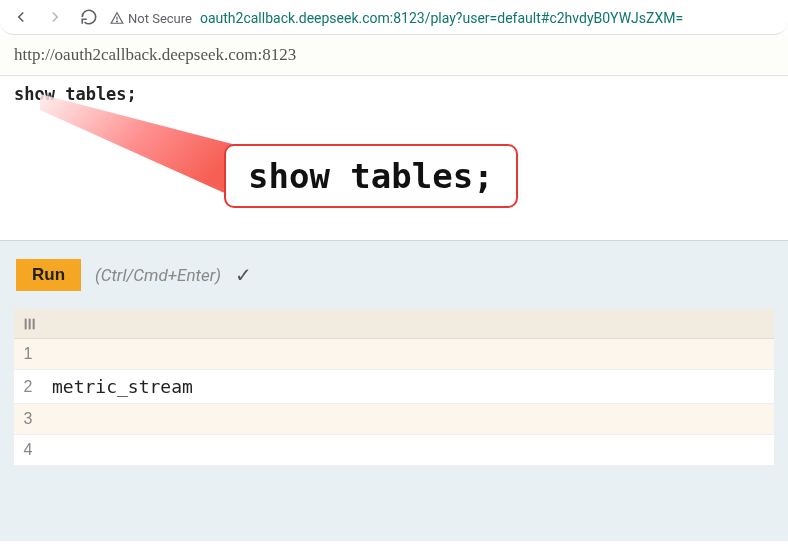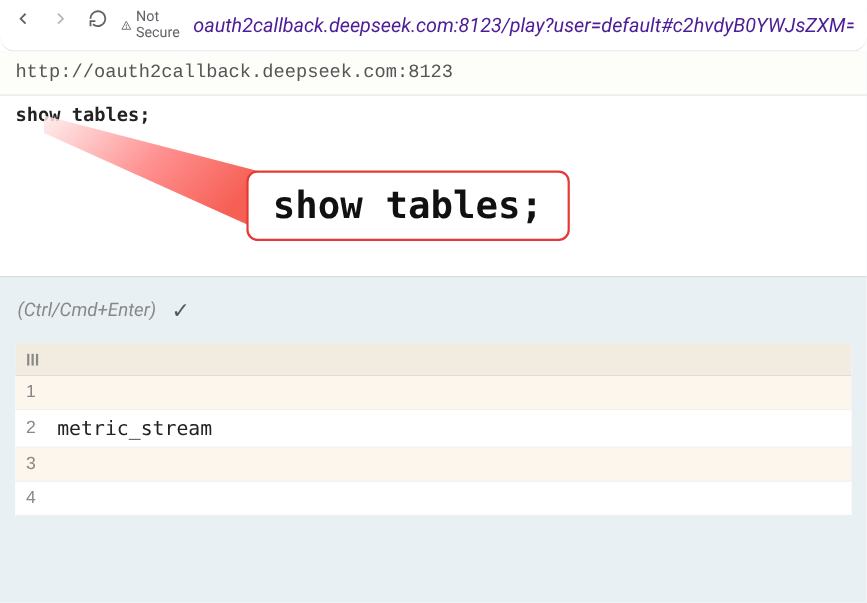--- a/index.html
+++ b/index.html
@@ -9,21 +9,21 @@
     }
     body {
       font-family: -apple-system, BlinkMacSystemFont, "Segoe UI", Roboto, sans-serif;
       background: #fff;
       width: 788px;
       height: 548px;
       overflow: hidden;
     }
     .browser-bar {
       display: flex;
-      align-items: flex-start;
+      align-items: flex-end;
       padding: 8px 12px;
       background: #fff;
       border-bottom: 1px solid #e0e0e0;
       gap: 12px;
       border-radius: 14px;
     }
     .nav-icons {
       display: flex;
       gap: 16px;
       align-items: center;
@@ -51,34 +51,33 @@
       align-items: center;
       gap: 4px;
       color: #5f6368;
       font-size: 13px;
     }
     .warn-icon {
       width: 14px;
       height: 14px;
     }
     .url-text {
-      color: #4c1d95;
-      font-size: 18px;
+      color: #0f766e;
+      font-size: 14px;
       white-space: nowrap;
-      font-style: italic;
     }
     .page-content {
       background: #e8f0f3;
       height: calc(548px - 42px);
       padding: 0;
     }
     .connection-bar {
       background: #fdfdfa;
       padding: 10px 14px;
-      font-family: Liberation Mono, monospace;
+      font-family: Liberation Serif, serif;
       font-size: 17px;
       color: #555;
       border-bottom: 1px solid #e0e0e0;
     }
     .query-area {
       background: #fff;
       height: 165px;
       position: relative;
       border-bottom: 1px solid #d0d8dc;
       font-weight: bold;
@@ -231,20 +230,21 @@
           <stop offset="1" stop-color="#f44336"></stop>
         </linearGradient>
       </defs>
       <polygon points="0,4 200,56 200,110 0,20" fill="url(#g)" opacity="0.85"></polygon>
     </svg>
 
     <div class="callout-box">show tables;</div>
   </div>
 
   <div class="run-bar">
+    <button class="run-btn">Run</button>
     <span class="hint">(Ctrl/Cmd+Enter)</span>
     <span class="check">✓</span>
   </div>
 
   <div class="results">
     <div class="result-header">
       <svg class="col-icon" viewBox="0 0 24 24" fill="currentColor">
           <rect x="4" y="4" width="3" height="16"></rect>
           <rect x="10" y="4" width="3" height="16"></rect>
           <rect x="16" y="4" width="3" height="16"></rect>

